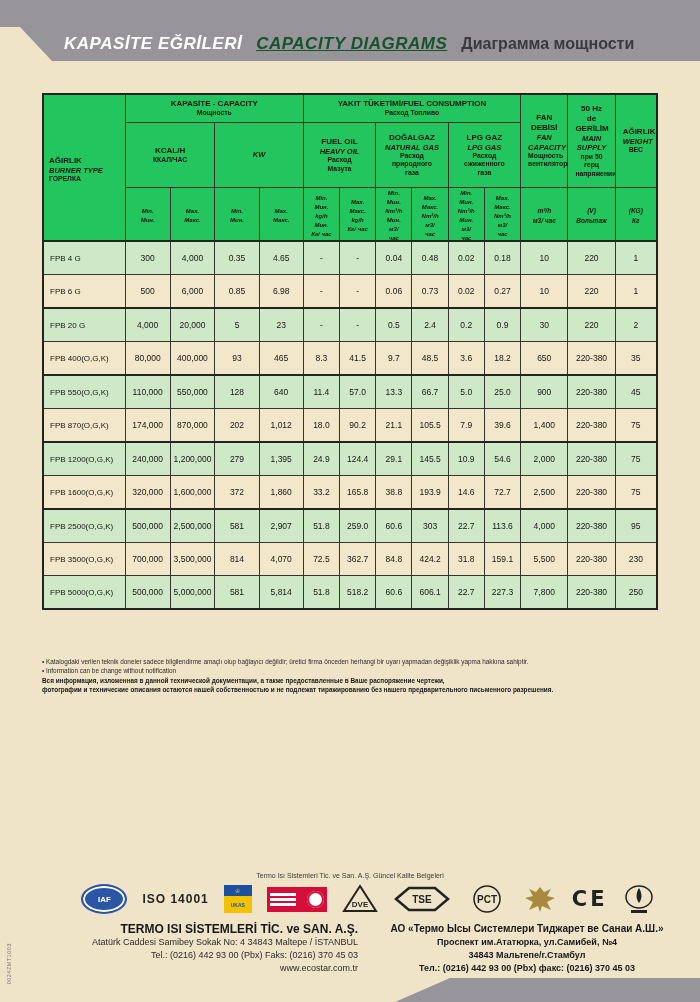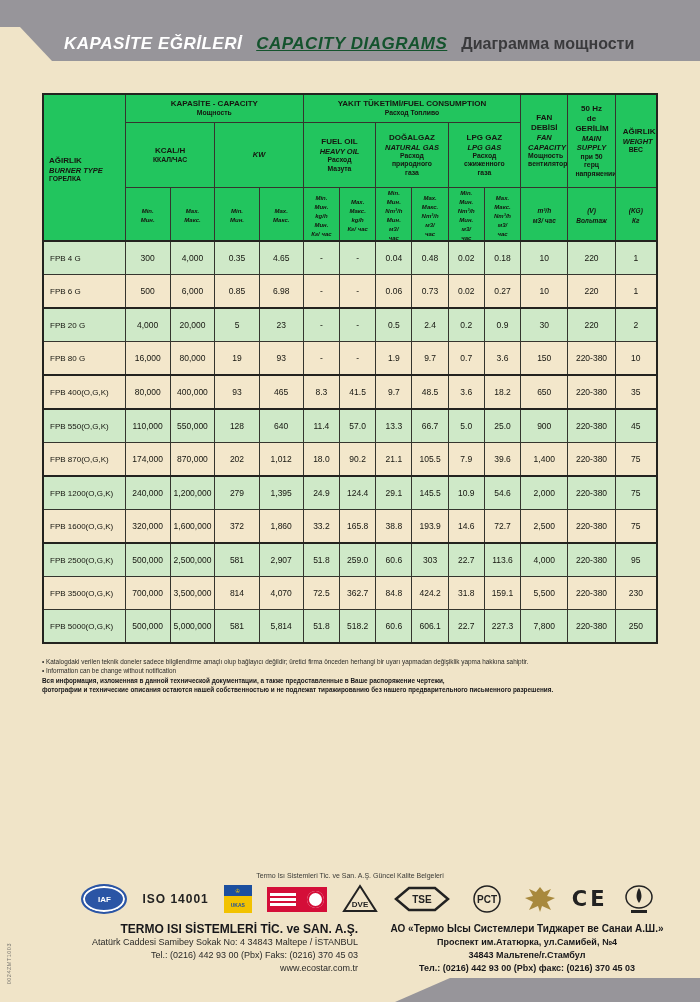--- a/index.html
+++ b/index.html
@@ -273,36 +273,20 @@
           <td>-</td>
           <td>0.5</td>
           <td>2.4</td>
           <td>0.2</td>
           <td>0.9</td>
           <td>30</td>
           <td>220</td>
           <td>2</td>
         </tr>
         <tr class="row-cream grp-end">
-          <td class="c-type">FPB 80 G</td>
-          <td>16,000</td>
-          <td>80,000</td>
-          <td>19</td>
-          <td>93</td>
-          <td>-</td>
-          <td>-</td>
-          <td>1.9</td>
-          <td>9.7</td>
-          <td>0.7</td>
-          <td>3.6</td>
-          <td>150</td>
-          <td>220-380</td>
-          <td>10</td>
-        </tr>
-        <tr class="row-cream grp-end">
           <td class="c-type">FPB 400(O,G,K)</td>
           <td>80,000</td>
           <td>400,000</td>
           <td>93</td>
           <td>465</td>
           <td>8.3</td>
           <td>41.5</td>
           <td>9.7</td>
           <td>48.5</td>
           <td>3.6</td>

